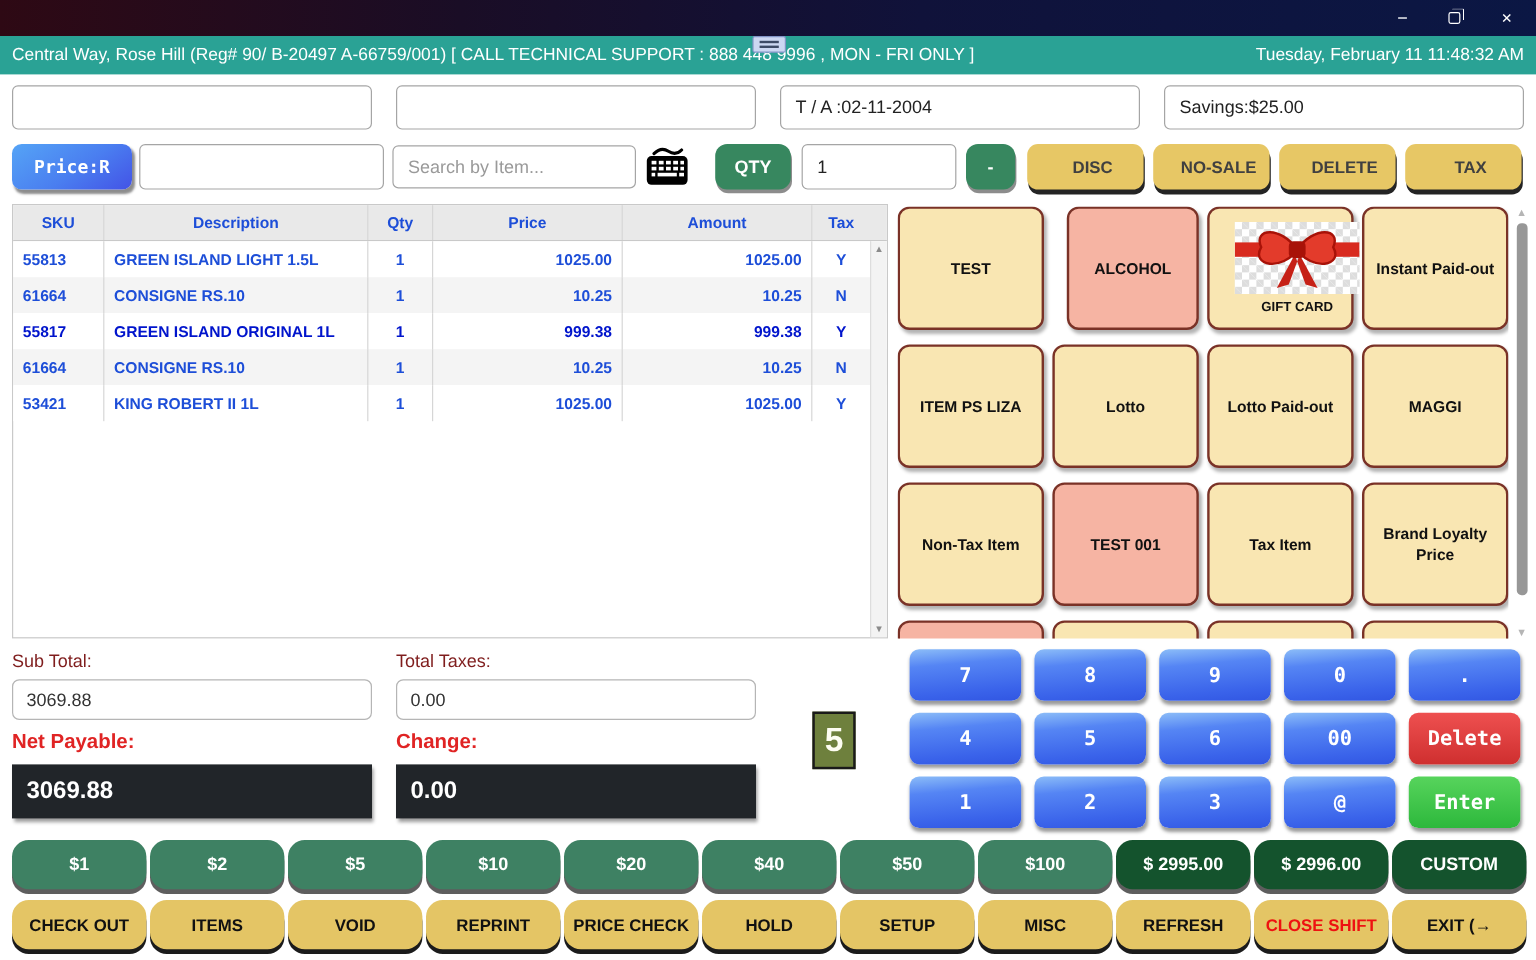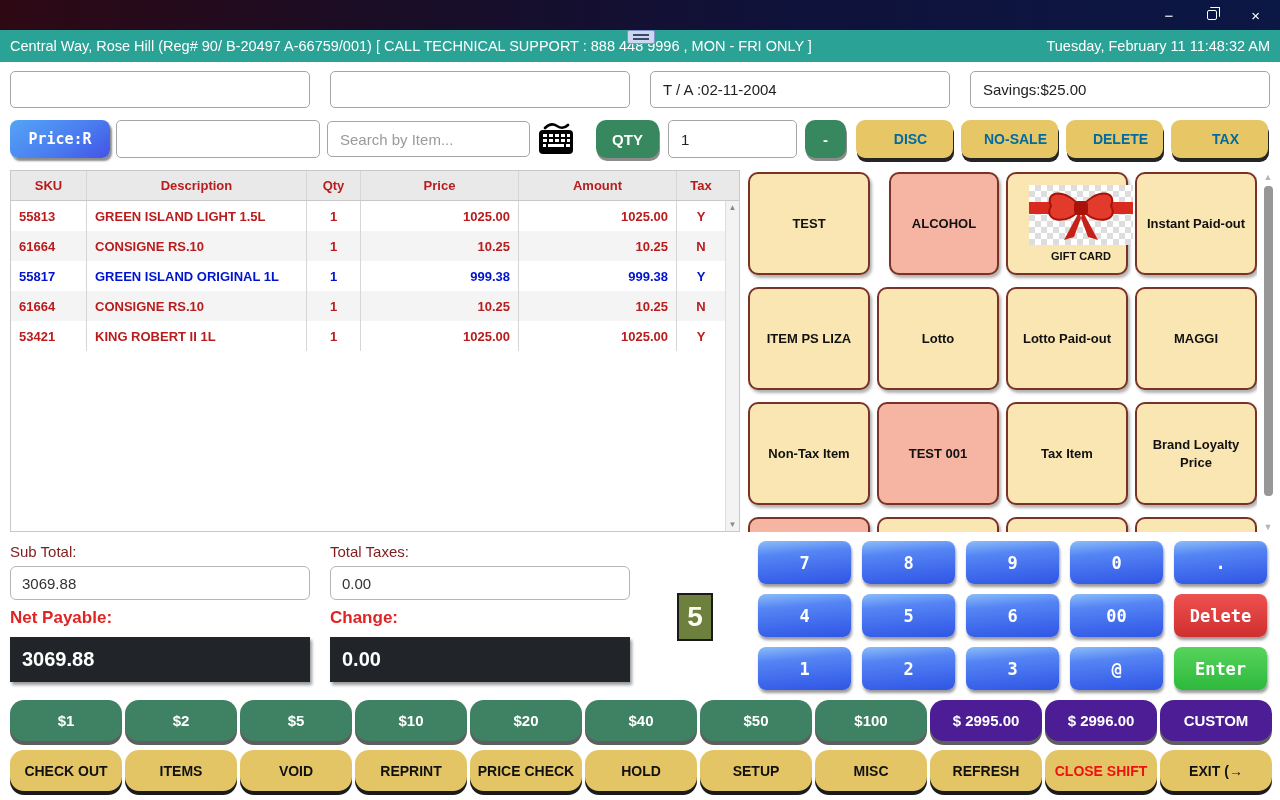--- a/index.html
+++ b/index.html
@@ -40,29 +40,29 @@
     display:flex; align-items:center; justify-content:center; box-shadow:2px 3px 2px rgba(0,0,0,.45); cursor:pointer; }
   #price-input { left:116px; top:120px; width:204px; height:38px; }
   #search-input { left:327px; top:121px; width:203px; height:36px; }
   .kbd-icon { position:absolute; left:537px; top:121px; width:38px; height:36px; cursor:pointer; }
   .grn-btn { position:absolute; background:#37875f; color:#fff; font-weight:bold; font-size:15px;
     border-radius:10px; display:flex; align-items:center; justify-content:center;
     box-shadow:1px 3px 0 rgba(0,0,0,.45); cursor:pointer; }
   #qty-btn { left:596px; top:120px; width:63px; height:38px; }
   #qty-input { left:668px; top:120px; width:129px; height:38px; }
   #minus-btn { left:805px; top:120px; width:41px; height:38px; }
-  .yel-btn { position:absolute; top:120px; width:97px; height:38px; background:#e7c765; color:#0369a1;
+  .yel-btn { position:absolute; top:120px; width:97px; height:38px; background:#e7c765; color:#404040;
     font-weight:bold; font-size:14px; border-radius:9px; display:flex; align-items:center; justify-content:center;
     box-shadow:1px 4px 0 #242424; cursor:pointer;padding-left:12px; }
 
   
   .sale-table { position:absolute; left:10px; top:170px; width:730px; height:362px;
     border:1px solid #c9c9c9; background:#fff; }
   .thead { display:flex; height:30px; background:#e9e9e9; border-bottom:1px solid #c9c9c9; }
-  .tcell { display:flex; align-items:center; font-size:13px; font-weight:bold; color:#b91c1c;
+  .tcell { display:flex; align-items:center; font-size:13px; font-weight:bold; color:#1d4ed8;
     border-right:1px solid #d6d6d6; padding:0 8px; overflow:hidden; white-space:nowrap; }
   .thead .tcell { justify-content:center; }
   .trow { display:flex; height:30px; background:#fff; }
   .trow:nth-child(even){ background:#f4f4f4; }
   .trow.hl .tcell { color:#0014cc; }
   .c-sku{width:76px;} .c-desc{width:220px;} .c-qty{width:54px; justify-content:center;}
   .c-price{width:158px; justify-content:flex-end;} .c-amount{width:158px; justify-content:flex-end;}
   .c-tax{width:48px; justify-content:center; border-right:none;}
   .t-scroll { position:absolute; right:0; top:30px; bottom:0; width:14px; background:#f3f3f3;
     border-left:1px solid #ddd; display:flex; flex-direction:column; justify-content:space-between;
@@ -108,21 +108,21 @@
     background:linear-gradient(175deg,#8cbdf8 0%, #5585f4 30%, #3a63ea 78%, #3156e2 100%); }
   .npad.delete { background:linear-gradient(180deg,#ee5050 0%, #cf2f2f 100%); }
   .npad.enter  { background:linear-gradient(180deg,#57d45c 0%, #2db83c 100%); }
 
   
   .btnrow { position:absolute; left:10px; display:flex; gap:3px; }
   #denoms { top:700px; } #actions { top:750px; }
   .denom { width:112px; height:41px; border-radius:14px; background:#3e8163; color:#fff; font-weight:bold;
     font-size:15px; display:flex; align-items:center; justify-content:center;
     box-shadow:0 4px 0 rgba(40,40,40,.75); cursor:pointer; }
-  .denom.purple { background:#4c1d95; }
+  .denom.purple { background:#14532d; }
   .action { width:112px; height:41px; border-radius:14px; background:#e4c565; color:#111; font-weight:bold;
     font-size:14px; display:flex; align-items:center; justify-content:center; gap:4px;
     box-shadow:0 4px 0 #1b1b1b; cursor:pointer; white-space:nowrap; }
   .action.redtext { color:#ee1111; }
 </style>
 </head>
 <body>
 
 <div class="titlebar">
   <span class="winbtn">−</span>

